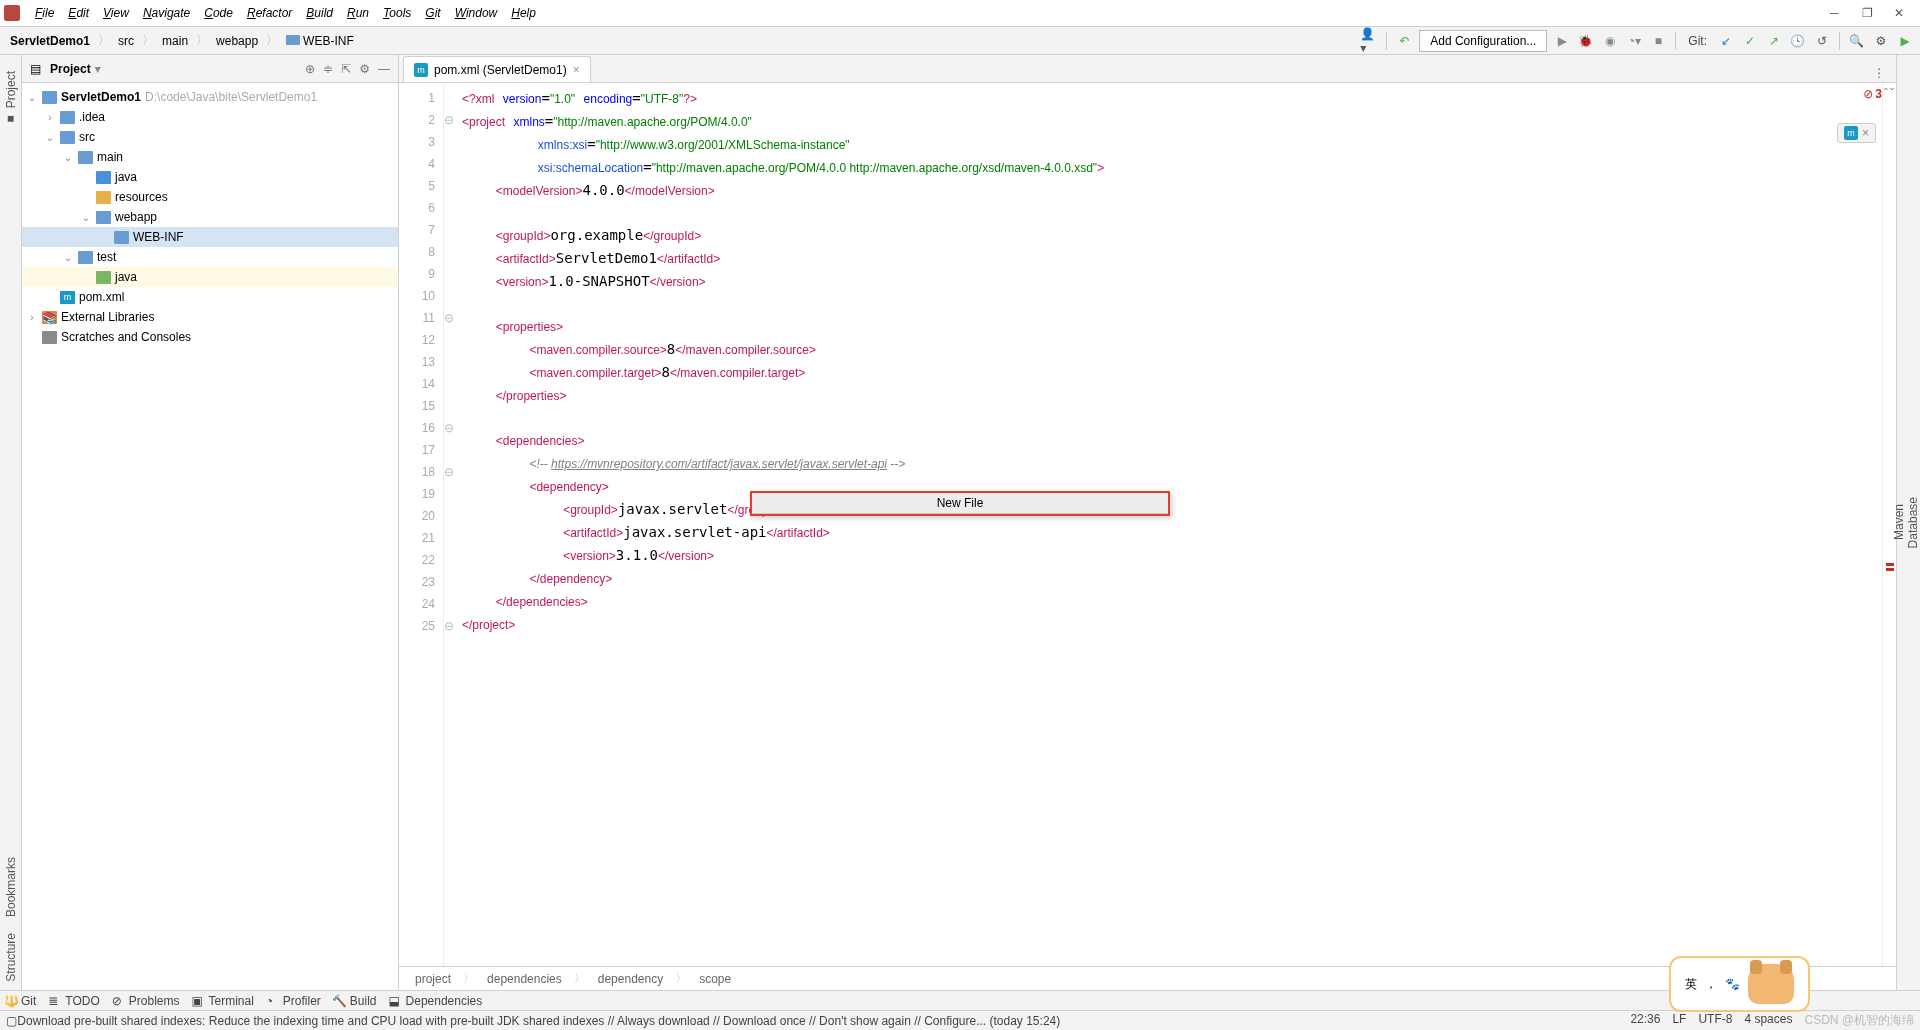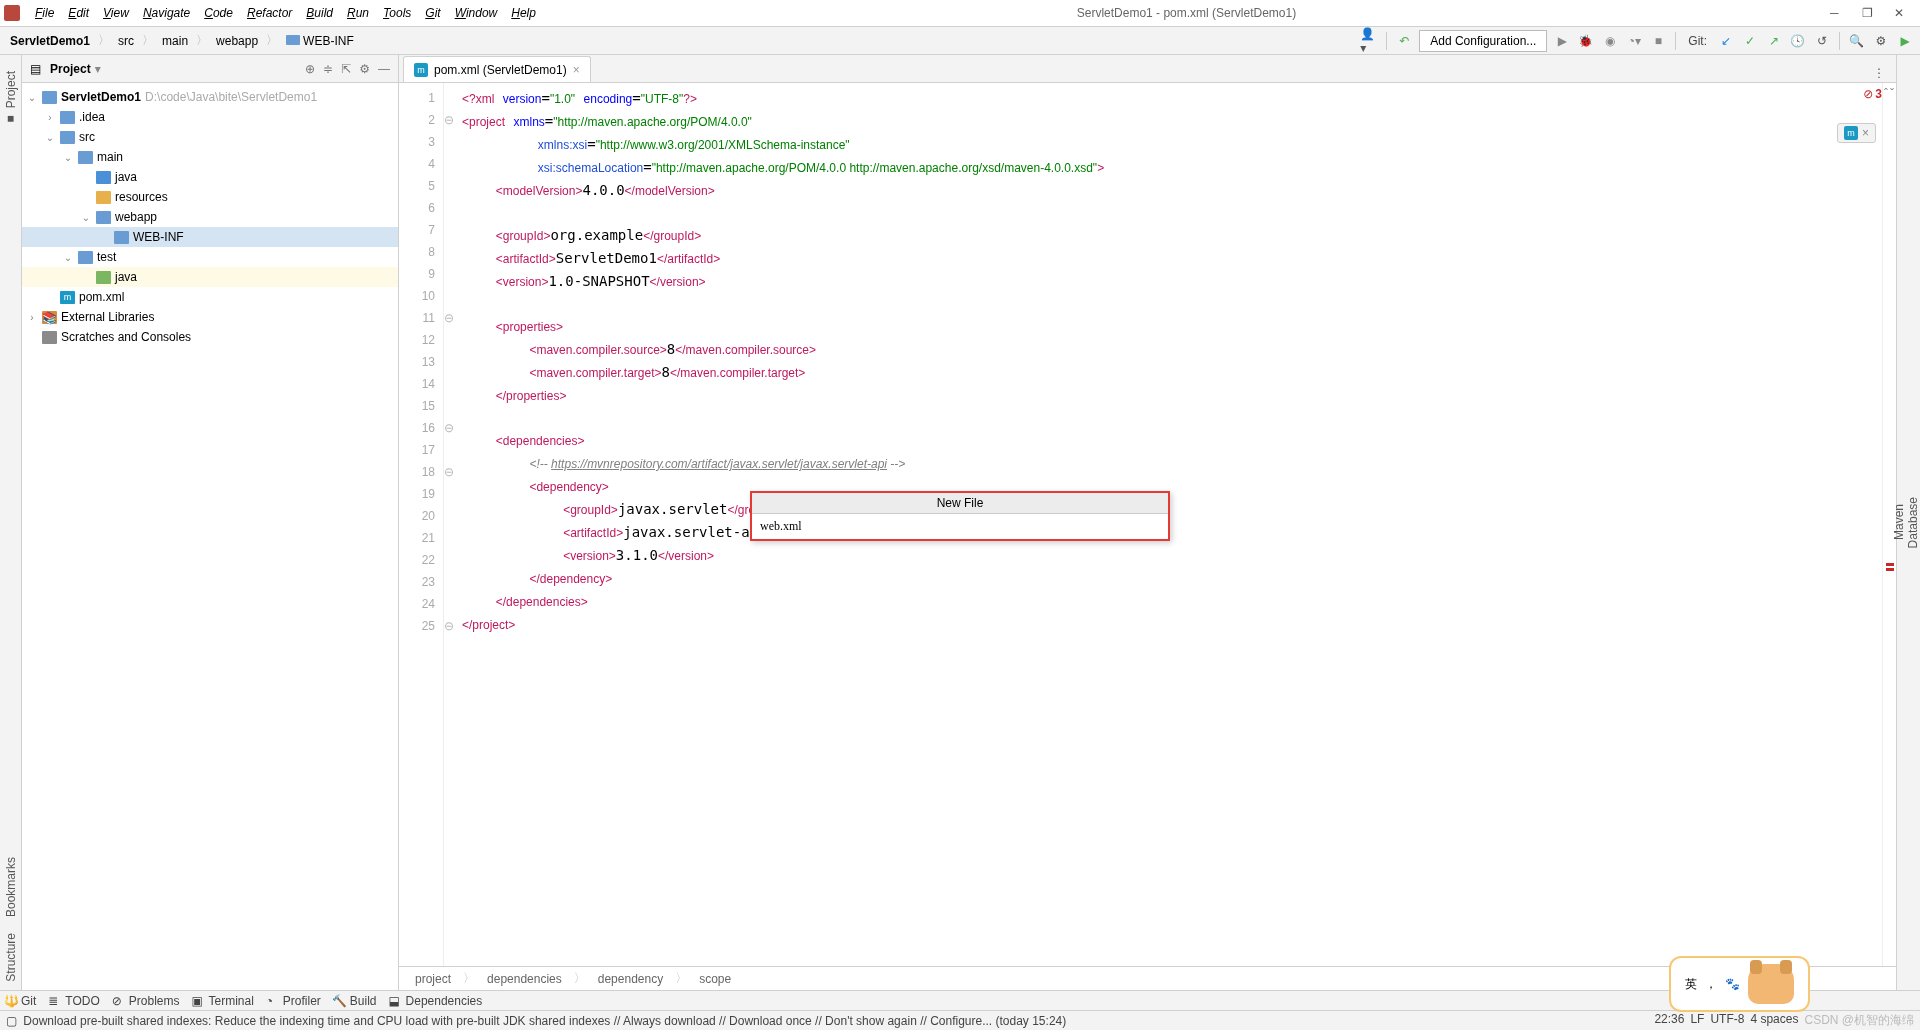--- a/index.html
+++ b/index.html
@@ -64,21 +64,21 @@
 .float-badge{position:absolute;top:40px;right:20px;background:#f3f3f3;border:1px solid #ccc;padding:2px 6px;display:flex;align-items:center;gap:4px;border-radius:3px}
 .right-rail{width:24px;background:#f3f3f3;border-left:1px solid #d0d0d0;writing-mode:vertical-rl;display:flex;flex-direction:column;align-items:center;padding-top:20px}
 .right-rail .rail-label{margin-bottom:20px}
 .breadcrumb-bar{height:24px;border-top:1px solid #d0d0d0;display:flex;align-items:center;padding:0 10px;color:#666;background:#fff}
 .breadcrumb-bar span{margin:0 6px}
 .status-tabs{height:20px;display:flex;align-items:center;border-top:1px solid #d0d0d0;background:#f3f3f3;padding:0 4px;gap:12px}
 .status-tab{display:flex;align-items:center;gap:4px;cursor:pointer;color:#444;font-size:12px}
 .status-tab svg,.status-tab .si{width:13px;height:13px}
 .statusbar{height:20px;display:flex;align-items:center;background:#f3f3f3;padding:0 6px;border-top:1px solid #d0d0d0;color:#444;font-size:12px}
 .status-msg{flex:1;white-space:nowrap;overflow:hidden}
-.status-right{display:flex;gap:6px;margin-left:4px}
+.status-right{display:flex;gap:12px;margin-left:4px}
 .popup{position:absolute;top:491px;left:750px;width:420px;border:2px solid #e53935;background:#fff;box-shadow:2px 2px 6px rgba(0,0,0,.2)}
 .popup-title{background:#ececec;text-align:center;padding:3px 0;border-bottom:1px solid #ccc}
 .popup-input{width:100%;padding:5px 8px;border:none;outline:none;font-family:"Segoe UI"}
 .ime-bubble{position:absolute;bottom:18px;right:110px;background:#fff;border:2px solid #f7c873;border-radius:12px;padding:6px 14px;display:flex;align-items:center;gap:8px}
 .corgi{width:46px;height:40px;background:#f2b773;border-radius:16px 16px 10px 10px;position:relative}
 .corgi:before,.corgi:after{content:"";position:absolute;top:-4px;width:12px;height:14px;background:#d99a52;border-radius:4px}
 .corgi:before{left:2px}.corgi:after{right:2px}
 </style>
 </head>
 <body>
@@ -92,21 +92,20 @@
       <div class="menu-item"><u>N</u>avigate</div>
       <div class="menu-item"><u>C</u>ode</div>
       <div class="menu-item"><u>R</u>efactor</div>
       <div class="menu-item"><u>B</u>uild</div>
       <div class="menu-item"><u>R</u>un</div>
       <div class="menu-item"><u>T</u>ools</div>
       <div class="menu-item"><u>G</u>it</div>
       <div class="menu-item"><u>W</u>indow</div>
       <div class="menu-item"><u>H</u>elp</div>
     </div>
-  <div class="title-center">ServletDemo1 - pom.xml (ServletDemo1)</div>
   <div class="win-controls">
     <div class="win-btn">─</div>
     <div class="win-btn">❐</div>
     <div class="win-btn">✕</div>
   </div>
 </div>
 
 <div class="toolbar">
   <div class="breadcrumb" id="bc">
       <span class="bc-item" style="font-weight: bold;">ServletDemo1</span>
@@ -381,33 +380,32 @@
       <span>Build</span>
     </div>
   <div class="status-tab">
       <span class="si">⬓</span>
       <span>Dependencies</span>
     </div>
 </div>
 
 <div class="statusbar">
   <span>▢</span>
-  <span class="status-msg" style="margin-left:6px">Download pre-built shared indexes: Reduce the indexing time and CPU load with pre-built JDK shared indexes // Always download // Download once // Don't show again // Configure... (today 15:24)</span>
+  <span class="status-msg" style="">Download pre-built shared indexes: Reduce the indexing time and CPU load with pre-built JDK shared indexes // Always download // Download once // Don't show again // Configure... (today 15:24)</span>
   <div class="status-right">
     <span>22:36</span>
     <span>LF</span>
     <span>UTF-8</span>
     <span>4 spaces</span>
     <span style="color:#bbb">CSDN @机智的海绵</span>
   </div>
 </div>
 
 <div class="popup">
   <div class="popup-title">New File</div>
-  <input class="popup-input" value="web.xml" style="">
 </div>
 
 <div class="ime-bubble">
   <span>英</span>
   <span>，</span>
   <span>🐾</span>
   <div class="corgi"></div>
 </div>
 
 </body></html>

